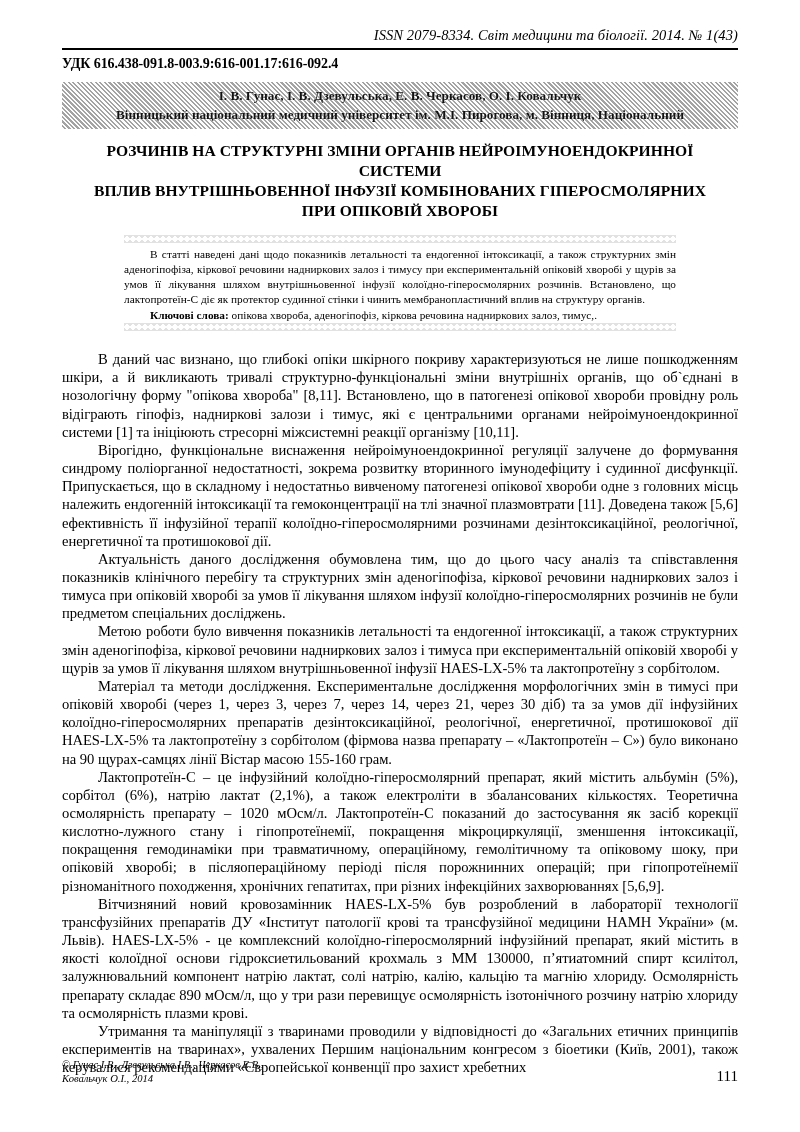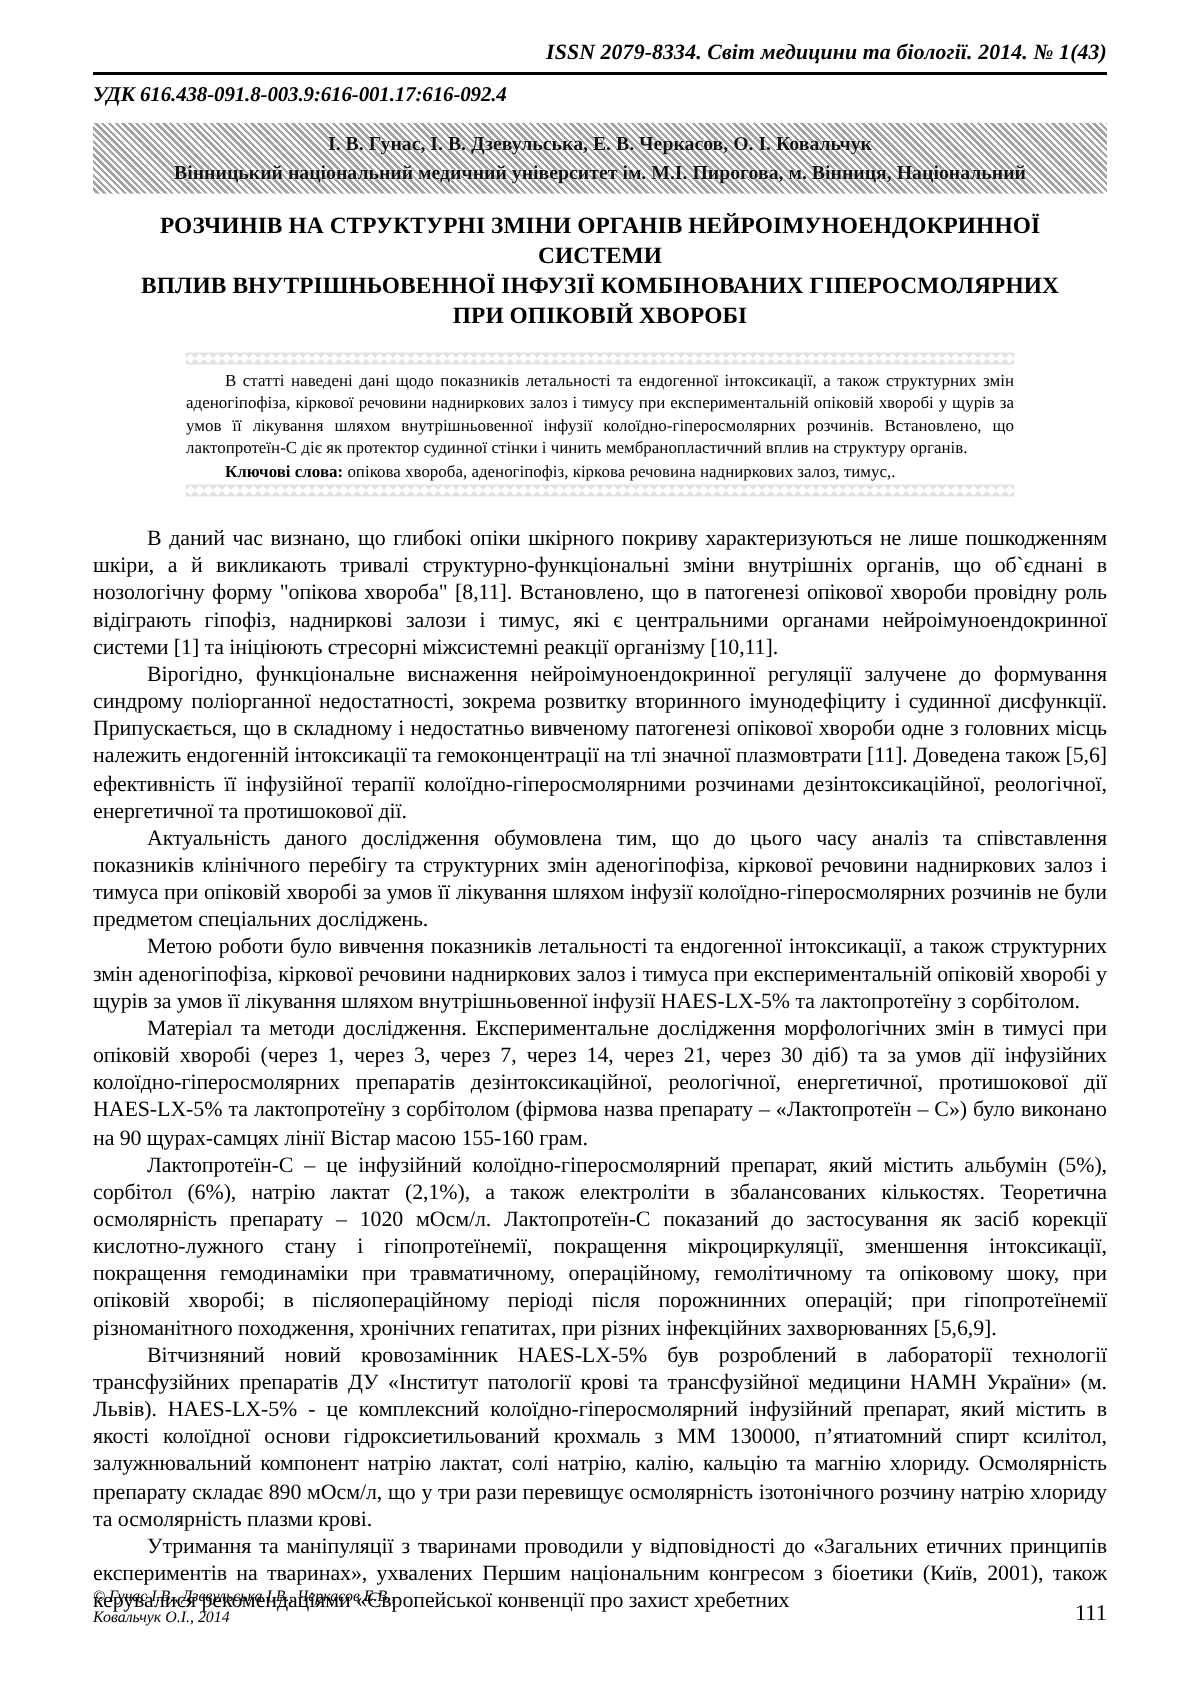--- a/index.html
+++ b/index.html
@@ -24,38 +24,37 @@
     height: 1132px;
     box-sizing: border-box;
     padding: 0 62px;
   }
 
   
   .runhead {
     margin-top: 28px;
     text-align: right;
     font-style: italic;
-    font-weight: bold;
+    font-weight: normal;
     font-size: 14.5px;
     letter-spacing: 0.1px;
     line-height: 1.1;
     padding-bottom: 3px;
   }
   .runhead-rule {
     border-bottom: 2.2px solid #000;
     margin: 1px 0 6px 0;
   }
 
   
   .udc {
     font-weight: bold;
     font-size: 14px;
     letter-spacing: -0.1px;
     margin: 0 0 10px 0;
-    font-style: italic;
   }
 
   
   .authors-band {
     position: relative;
     text-align: center;
     font-weight: bold;
     font-size: 13.2px;
     line-height: 1.45;
     padding: 4px 18px 5px 18px;

